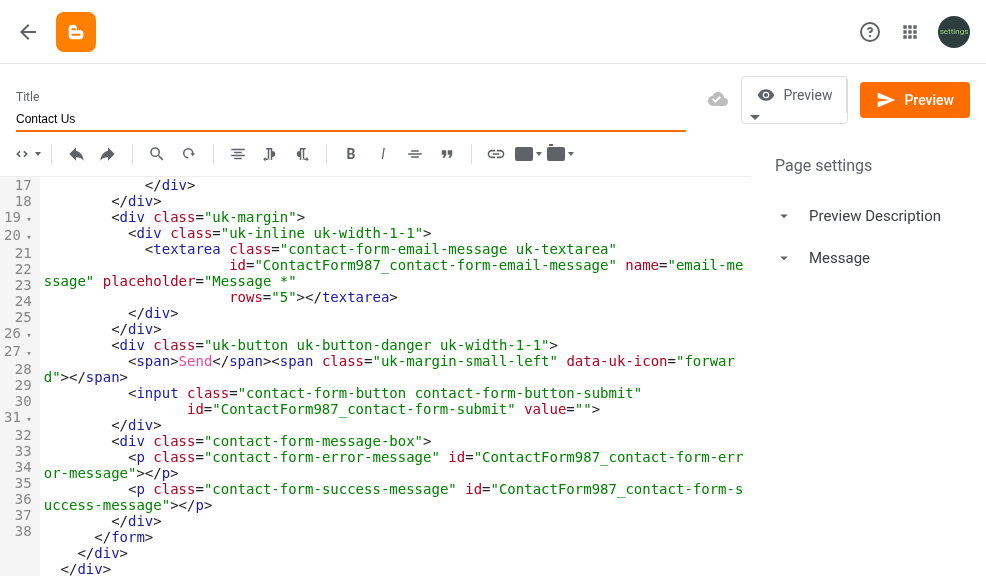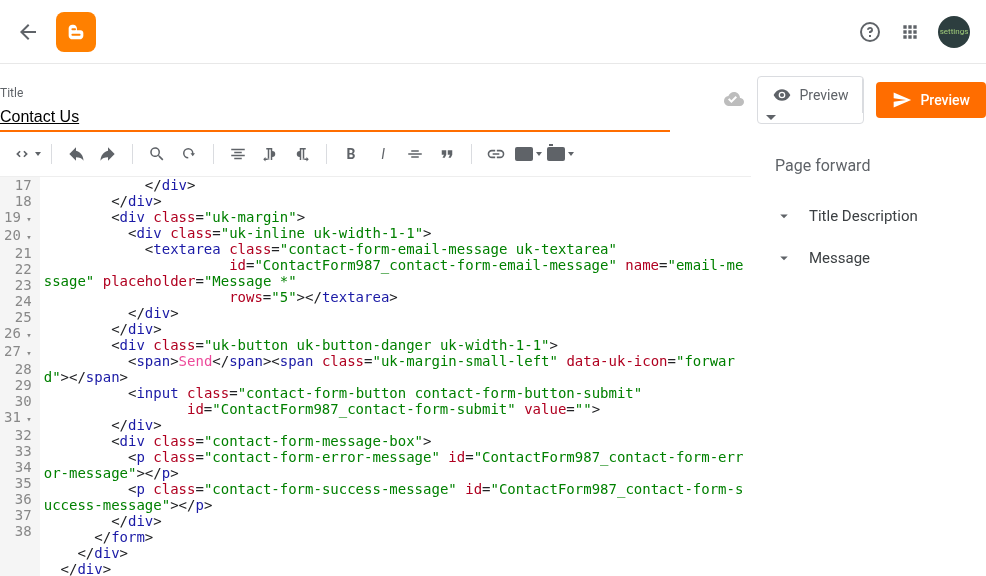--- a/index.html
+++ b/index.html
@@ -5,24 +5,24 @@
     * { margin: 0; padding: 0; box-sizing: border-box; }
     body { font-family: Roboto, Arial, sans-serif; font-size: 14px; color: #202124; background: #fff; width: 986px; height: 576px; overflow: hidden; }
     .header { height: 64px; display: flex; align-items: center; padding: 0 16px; border-bottom: 1px solid #e8e8e8; }
     .h-left { display: flex; align-items: center; gap: 16px; }
     .back-arrow { color: #5f6368; cursor: pointer; display: flex; }
     .logo { width: 40px; height: 40px; background: #ff8000; border-radius: 8px; display: flex; align-items: center; justify-content: center; color: #fff; font-weight: bold; font-size: 22px; }
     .h-right { margin-left: auto; display: flex; align-items: center; gap: 16px; }
     .icbtn { color: #5f6368; cursor: pointer; display: flex; align-items: center; justify-content: center; width: 24px; height: 24px; }
     .avatar { width: 32px; height: 32px; border-radius: 50%; background: #2d3e3f; display: flex; align-items: center; justify-content: center; color: #a0cc7a; font-size: 8px; }
     
-    .subheader { display: flex; align-items: flex-end; padding: 12px 0 0; gap: 16px; }
+    .subheader { display: flex; align-items: flex-end; padding: 12px 16px 0; gap: 16px; }
     .title-wrap { flex: 0 0 670px; }
     .title-label { font-size: 12px; color: #5f6368; margin-bottom: 4px; }
-    .title-input { width: 100%; border: none; border-bottom: 2px solid #ff6d00; font-size: 16px; padding: 4px 0; outline: none; background: transparent; text-decoration: underline; }
+    .title-input { width: 100%; border: none; border-bottom: 2px solid #ff6d00; font-size: 12px; padding: 4px 0; outline: none; background: transparent; }
     .sh-right { margin-left: auto; display: flex; align-items: center; gap: 12px; padding-bottom: 8px; }
     .cloud { color: #bdbdbd; display:flex; }
     .preview-group { display: flex; border: 1px solid #dadce0; border-radius: 4px; overflow: hidden; flex-direction: column; }
     .preview-btn { display: flex; align-items: center; gap: 8px; padding: 8px 14px; color: #5f6368; cursor: pointer; border-right: 1px solid #dadce0; }
     .preview-dd { display: flex; align-items: center; padding: 0 8px; color: #5f6368; cursor: pointer; }
     .publish-btn { display: flex; align-items: center; gap: 8px; padding: 8px 16px; background: #ff6d00; color: #fff; border-radius: 4px; cursor: pointer; font-weight: 500; }
     
     .content { display: flex; height: calc(100% - 64px - 62px); }
     .editor-col { flex: 1; display: flex; flex-direction: column; min-width: 0; }
     .toolbar { display: flex; align-items: center; padding: 8px 12px; gap: 4px; color: #5f6368; }
@@ -189,28 +189,28 @@
       <div class="tb dd">
           <span class="vidbox"></span>
         </div>
     </div>
     <div class="code-editor">
       <div class="gutter" id="gutter"><span class="ln">17</span><span class="ln">18</span><span class="ln fold">19</span><span class="ln fold">20</span><span class="ln">21</span><span class="ln">22</span><span class="ln">23</span><span class="ln">24</span><span class="ln">25</span><span class="ln fold">26</span><span class="ln fold">27</span><span class="ln">28</span><span class="ln">29</span><span class="ln">30</span><span class="ln fold">31</span><span class="ln">32</span><span class="ln">33</span><span class="ln">34</span><span class="ln">35</span><span class="ln">36</span><span class="ln">37</span><span class="ln">38</span></div>
       <div class="code" id="code-body"><div>            &lt;/<span class="t-tag">div</span>&gt;</div><div>        &lt;/<span class="t-tag">div</span>&gt;</div><div>        &lt;<span class="t-tag">div</span> <span class="t-attr">class</span>=<span class="t-str">"uk-margin"</span>&gt;</div><div>          &lt;<span class="t-tag">div</span> <span class="t-attr">class</span>=<span class="t-str">"uk-inline uk-width-1-1"</span>&gt;</div><div>            &lt;<span class="t-tag">textarea</span> <span class="t-attr">class</span>=<span class="t-str">"contact-form-email-message uk-textarea"</span></div><div>                      <span class="t-attr">id</span>=<span class="t-str">"ContactForm987_contact-form-email-message"</span> <span class="t-attr">name</span>=<span class="t-str">"email-message"</span> <span class="t-attr">placeholder</span>=<span class="t-str">"Message *"</span></div><div>                      <span class="t-attr">rows</span>=<span class="t-str">"5"</span>&gt;&lt;/<span class="t-tag">textarea</span>&gt;</div><div>          &lt;/<span class="t-tag">div</span>&gt;</div><div>        &lt;/<span class="t-tag">div</span>&gt;</div><div>        &lt;<span class="t-tag">div</span> <span class="t-attr">class</span>=<span class="t-str">"uk-button uk-button-danger uk-width-1-1"</span>&gt;</div><div>          &lt;<span class="t-tag">span</span>&gt;<span class="t-text">Send</span>&lt;/<span class="t-tag">span</span>&gt;&lt;<span class="t-tag">span</span> <span class="t-attr">class</span>=<span class="t-str">"uk-margin-small-left"</span> <span class="t-attr">data-uk-icon</span>=<span class="t-str">"forward"</span>&gt;&lt;/<span class="t-tag">span</span>&gt;</div><div>          &lt;<span class="t-tag">input</span> <span class="t-attr">class</span>=<span class="t-str">"contact-form-button contact-form-button-submit"</span></div><div>                 <span class="t-attr">id</span>=<span class="t-str">"ContactForm987_contact-form-submit"</span> <span class="t-attr">value</span>=<span class="t-str">""</span>&gt;</div><div>        &lt;/<span class="t-tag">div</span>&gt;</div><div>        &lt;<span class="t-tag">div</span> <span class="t-attr">class</span>=<span class="t-str">"contact-form-message-box"</span>&gt;</div><div>          &lt;<span class="t-tag">p</span> <span class="t-attr">class</span>=<span class="t-str">"contact-form-error-message"</span> <span class="t-attr">id</span>=<span class="t-str">"ContactForm987_contact-form-error-message"</span>&gt;&lt;/<span class="t-tag">p</span>&gt;</div><div>          &lt;<span class="t-tag">p</span> <span class="t-attr">class</span>=<span class="t-str">"contact-form-success-message"</span> <span class="t-attr">id</span>=<span class="t-str">"ContactForm987_contact-form-success-message"</span>&gt;&lt;/<span class="t-tag">p</span>&gt;</div><div>        &lt;/<span class="t-tag">div</span>&gt;</div><div>      &lt;/<span class="t-tag">form</span>&gt;</div><div>    &lt;/<span class="t-tag">div</span>&gt;</div><div>  &lt;/<span class="t-tag">div</span>&gt;</div><div>&lt;/<span class="t-tag">div</span>&gt;</div></div>
     </div>
   </div>
   <div class="sidebar">
-    <div class="sb-title">Page forward</div>
+    <div class="sb-title">Page settings</div>
     <div class="sb-item">
       <span class="chev">
           <svg width="18" height="18" viewBox="0 0 24 24">
             <path fill="#5f6368" d="M7 10l5 5 5-5z"></path>
           </svg>
         </span>
-      <span>Title Description</span>
+      <span>Preview Description</span>
     </div>
     <div class="sb-item">
       <span class="chev">
           <svg width="18" height="18" viewBox="0 0 24 24">
             <path fill="#5f6368" d="M7 10l5 5 5-5z"></path>
           </svg>
         </span>
       <span>Message</span>
     </div>
   </div>

